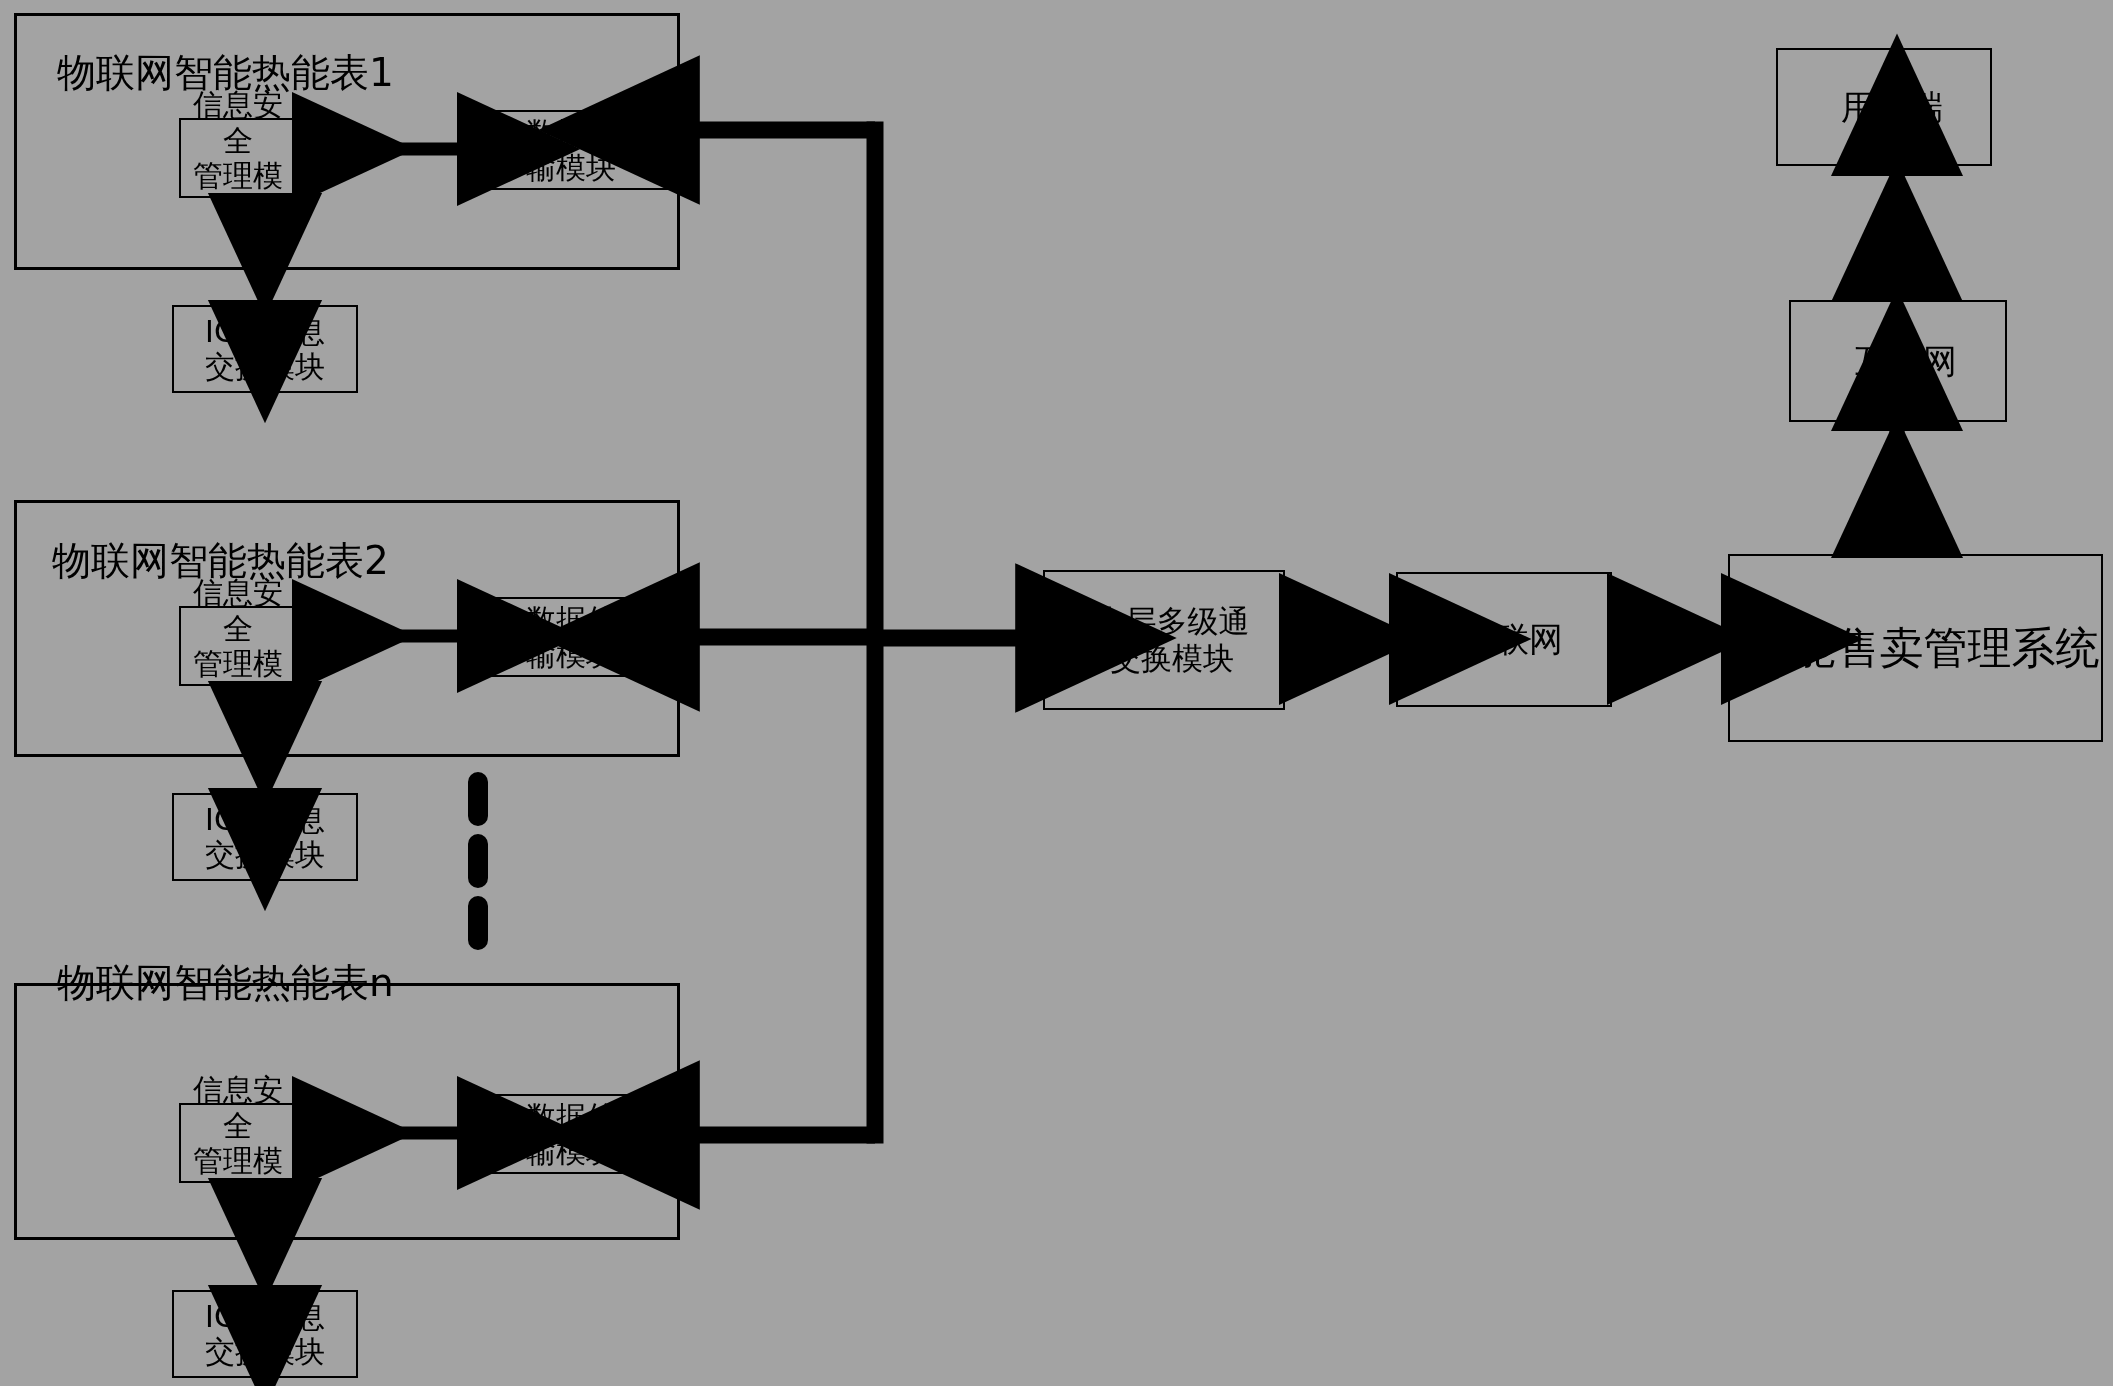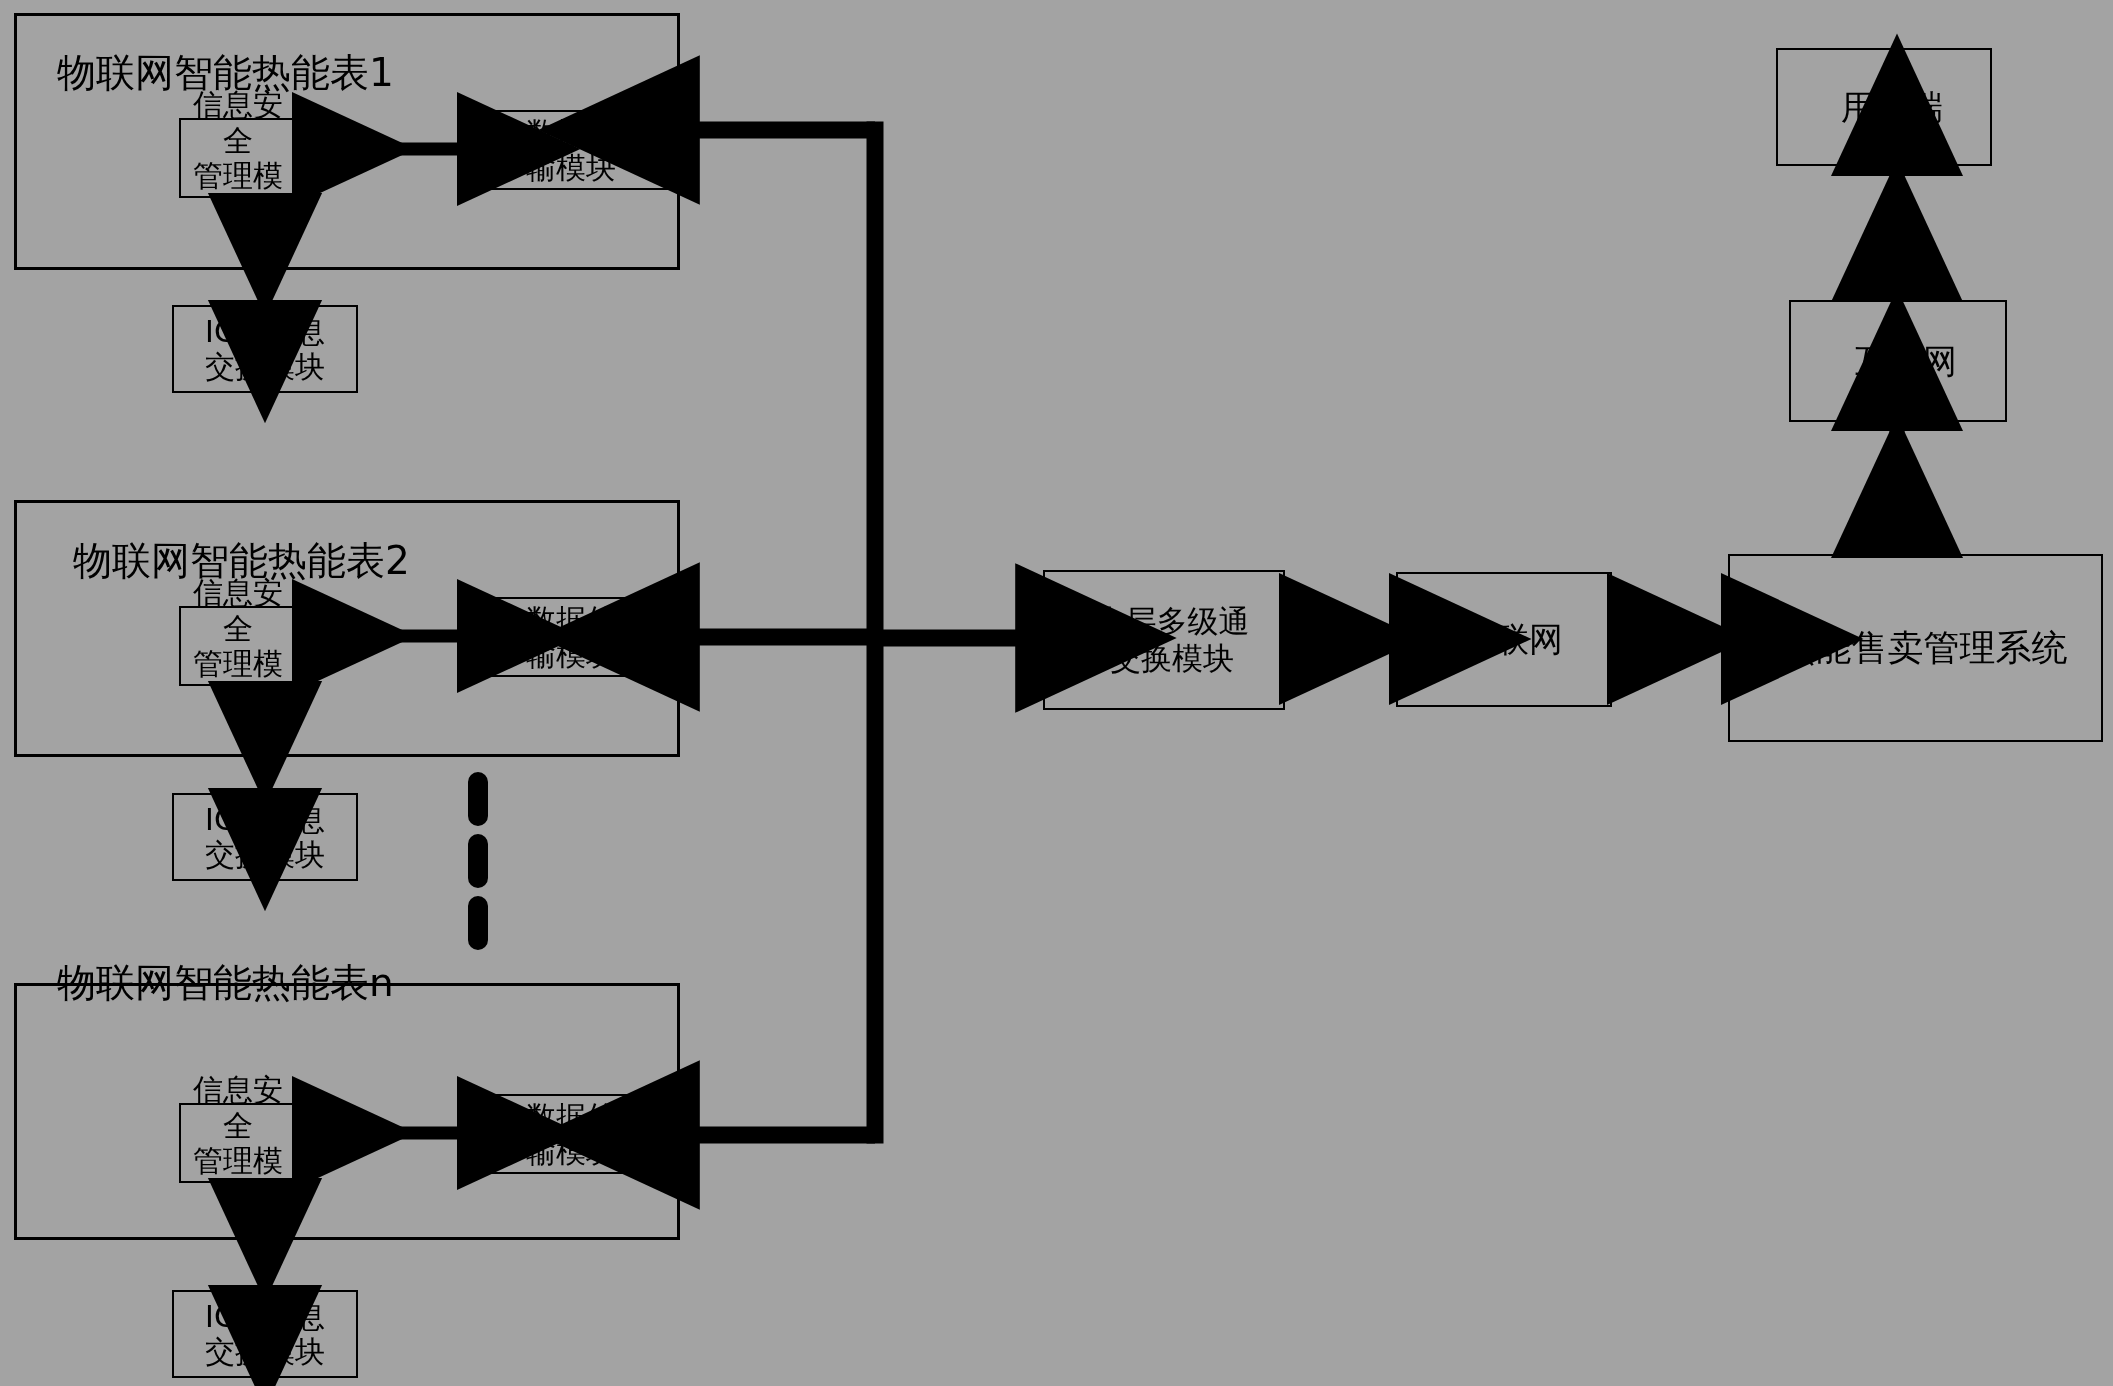--- a/index.html
+++ b/index.html
@@ -57,21 +57,21 @@
   .ic-box {
     font-size: 30px;
     border-width: 2px;
   }
   .rt-box {
     font-size: 34px;
     border-width: 2px;
     padding-left: 16px;
   }
   .rt-box.small-text { font-size: 31px; }
-  .rt-box.wide-text  { font-size: 36px; }
+  .rt-box.wide-text  { font-size: 44px; }
 </style>
 </head>
 <body>
 
 <div id="diagram-root">
 
   <svg id="diagram-svg" viewBox="0 0 2113 1386" xmlns="http://www.w3.org/2000/svg">
     <defs>
       <marker id="ah-r" markerWidth="11" markerHeight="11" refX="0.4" refY="5" orient="auto" markerUnits="strokeWidth">
         <path d="M0,0.6 L9.5,5 L0,9.4 Z" fill="#000"></path>
@@ -143,21 +143,21 @@
   <div class="box meter-outer" style="left:14px; top:13px; width:666px; height:257px;"></div>
   <div class="meter-title" style="left:57px; top:52px;">物联网智能热能表1</div>
   <div class="box inner-mod" style="left:179px; top:118px; width:118px; height:80px;">信息安全
 管理模块</div>
   <div class="box inner-mod" style="left:462px; top:110px; width:218px; height:80px;">数据传
 输模块</div>
   <div class="box ic-box" style="left:172px; top:305px; width:186px; height:88px;">IC卡信息
 交换模块</div>
 
   <div class="box meter-outer" style="left:14px; top:500px; width:666px; height:257px;"></div>
-  <div class="meter-title" style="left:73px; top:540px;">物联网智能热能表2</div>
+  <div class="meter-title" style="left:52px; top:540px;">物联网智能热能表2</div>
   <div class="box inner-mod" style="left:179px; top:606px; width:118px; height:80px;">信息安全
 管理模块</div>
   <div class="box inner-mod" style="left:462px; top:597px; width:218px; height:80px;">数据传
 输模块</div>
   <div class="box ic-box" style="left:172px; top:793px; width:186px; height:88px;">IC卡信息
 交换模块</div>
 
   <div class="box meter-outer" style="left:14px; top:983px; width:666px; height:257px;"></div>
   <div class="meter-title" style="left:57px; top:962px;">物联网智能热能表n</div>
   <div class="box inner-mod" style="left:179px; top:1103px; width:118px; height:80px;">信息安全

